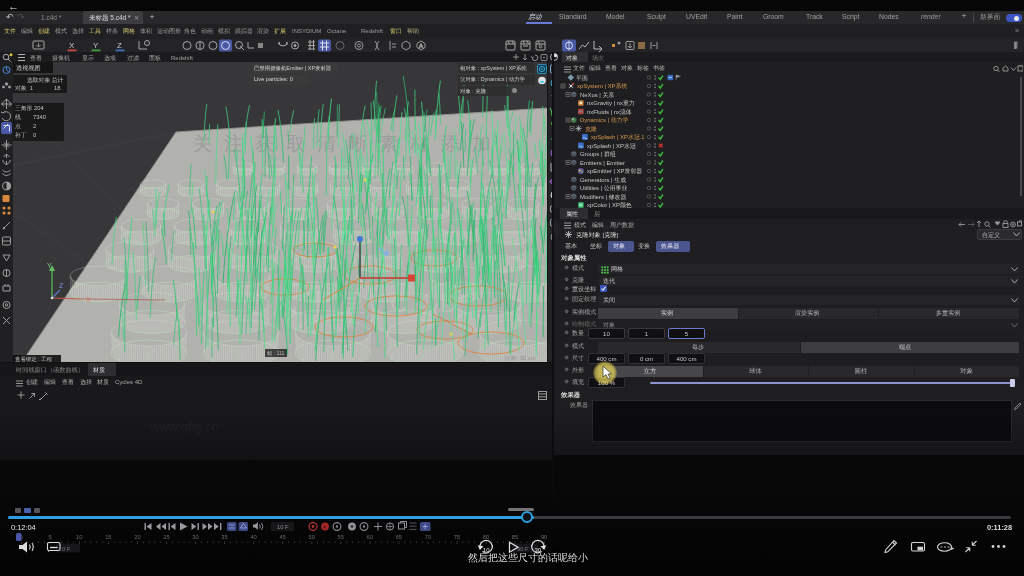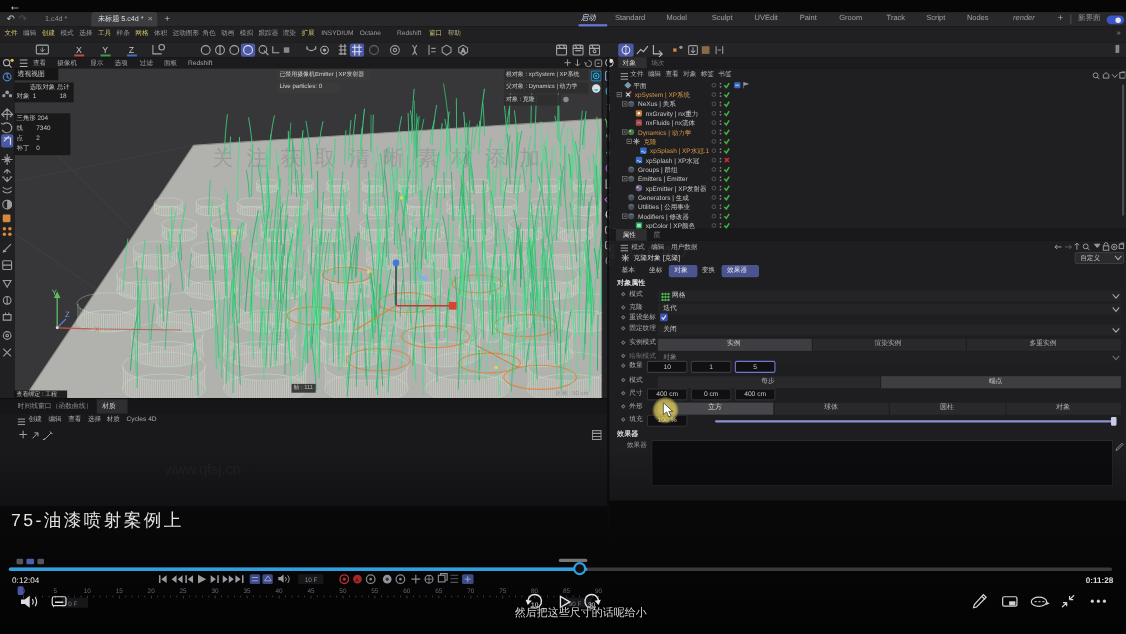--- a/index.html
+++ b/index.html
@@ -1547,21 +1547,20 @@
         <rect x="532.3" y="36.5" width="0.7" height="1.5"></rect>
         <rect x="538.1" y="36.5" width="0.7" height="1.5"></rect>
         <rect x="543.9" y="36.5" width="0.7" height="2.5"></rect>
       </g>
       <rect x="16" y="28" width="5.5" height="8" rx="1.5" fill="#4a55a8"></rect>
       <rect x="56" y="38.5" width="24" height="9" rx="1" fill="#17171a"></rect>
       <text x="62" y="45.5" font-size="5.8" fill="#76767e" font-family="Liberation Sans">0 F</text>
       <rect x="512" y="38.5" width="26" height="9" rx="1" fill="#17171a"></rect>
       <text x="517" y="45.5" font-size="5.8" fill="#76767e" font-family="Liberation Sans">90 F</text>
     </svg>
-    <div style="position:absolute;left:10px;top:466px;font-size:16px;color:#e4e4e4;font-weight:normal;line-height:1;white-space:nowrap;letter-spacing:2.2px;">75-油漆喷射案例上</div>
     <div style="position:absolute;left:15px;top:508px;width:6px;height:4.5px;background:#55555a;border-radius:1px;"></div>
     <div style="position:absolute;left:24px;top:508px;width:7px;height:4.5px;background:#4b5fae;border-radius:1px;"></div>
     <div style="position:absolute;left:34px;top:508px;width:6px;height:4.5px;background:#55555a;border-radius:1px;"></div>
     <div style="position:absolute;left:508px;top:507.5px;width:26px;height:3px;background:#8a8a8a;border-radius:1.5px;opacity:0.85;"></div>
     <div style="position:absolute;left:8px;top:515.5px;width:1003px;height:3px;background:#3a3a3e;border-radius:1.5px;"></div>
     <div style="position:absolute;left:8px;top:515.5px;width:526px;height:3px;background:#2f9fe0;border-radius:1.5px;"></div>
     <div style="position:absolute;left:521px;top:511px;width:12px;height:12px;border-radius:50%;background:#101014;border:2.5px solid #2f9fe0;"></div>
     <div style="position:absolute;left:11px;top:524px;font-size:7.4px;color:#ececec;font-weight:normal;line-height:1;white-space:nowrap;">0:12:04</div>
     <div style="position:absolute;left:987px;top:524px;font-size:7.4px;color:#dcdcdc;font-weight:bold;line-height:1;white-space:nowrap;">0:11:28</div>
     <svg class="ic" style="left:19px;top:541px" width="42" height="12" viewBox="0 0 42 12">

